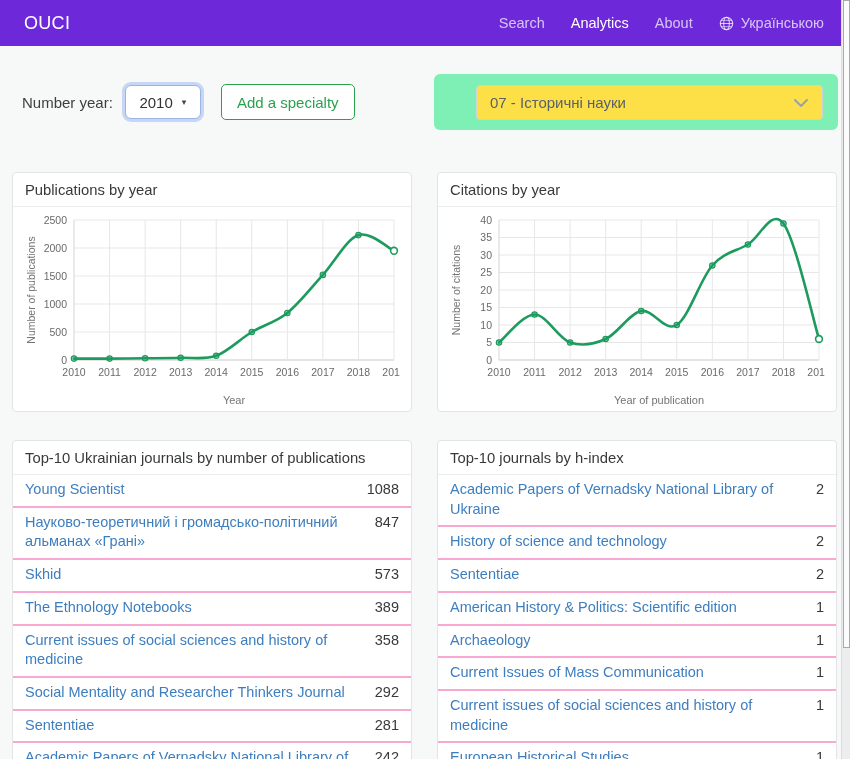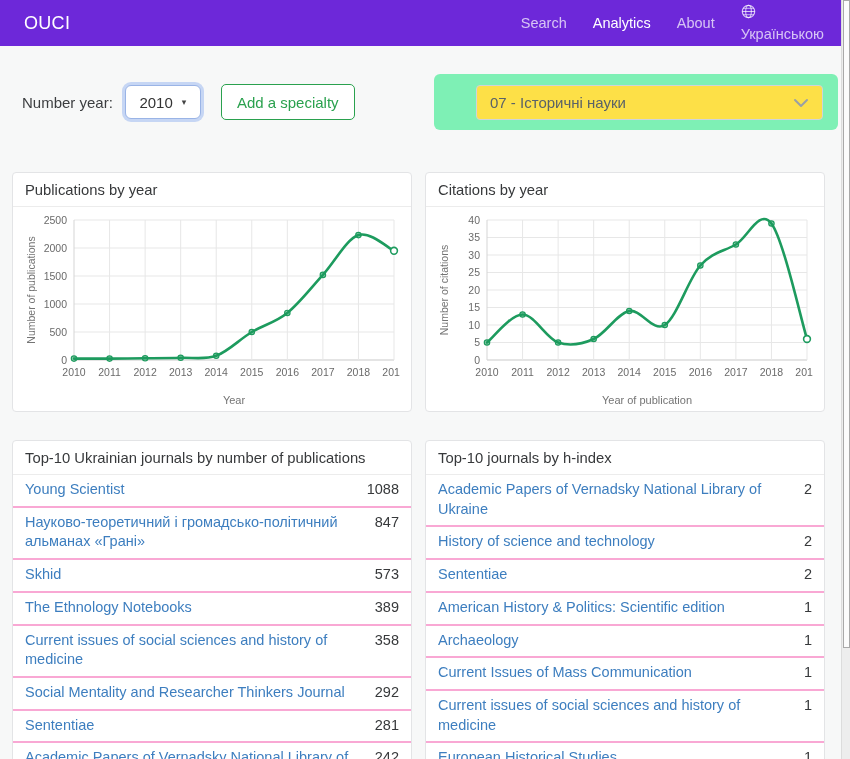--- a/index.html
+++ b/index.html
@@ -12,21 +12,21 @@
   }
   
   .topbar {
     height:46px; background:#6d28d9; display:flex; align-items:center;
     padding:0 26px 0 24px;
   }
   .brand { color:#fff; font-size:18px; text-decoration:none; letter-spacing:.3px; }
   .nav { margin-left:auto; display:flex; align-items:center; gap:26px; }
   .nav a { color:rgba(255,255,255,.72); font-size:14.5px; text-decoration:none; }
   .nav a.active { color:#fff; }
-  .lang { display:flex; gap:7px; color:rgba(255,255,255,.72); font-size:14.5px; text-decoration:none;flex-direction:column; }
+  .lang { display:flex; align-items:center; gap:7px; color:rgba(255,255,255,.72); font-size:14.5px; text-decoration:none; }
   .lang svg { display:block; }
 
   
   .controls { display:flex; align-items:center; padding:0 12px 0 22px; margin-top:28px; height:56px; }
   .start-year-label { font-size:15px; color:#3c3e40; }
   .year-select {
     margin-left:12px; width:76px; height:34px; background:#fff;
     border:1px solid #9ab4e6; border-radius:6px;
     box-shadow:0 0 0 3px rgba(130,168,238,.42);
     display:flex; align-items:center; justify-content:center; gap:9px;
@@ -42,21 +42,21 @@
     margin-left:auto; width:404px; height:56px; background:#7ef0b5;
     border-radius:6px; display:flex; align-items:center; padding:0 15px 0 42px;
   }
   .specialty-select {
     flex:1; height:35px; background:#fde047; border:1px solid #cfd4d9; border-radius:4px;
     display:flex; align-items:center; padding:0 13px; color:#5a6268; font-size:15px; cursor:pointer;
   }
   .specialty-select .sel-text { flex:1; }
 
   
-  .cards-row { display:flex; gap:13px; padding:0 12px; }
+  .cards-row { display:flex; gap:25px; padding:0 12px; }
   .charts-row { margin-top:42px; }
   .tables-row { margin-top:28px; align-items:flex-start; }
   .card { background:#fff; border:1px solid #e3e4e6; border-radius:4px; width:400px; }
   .chart-card { height:240px; }
   .card-title { padding:9px 12px 8px; font-size:14.8px; color:#37393b; border-bottom:1px solid #ececec; }
   .chart-svg { display:block; margin:3px auto 0; }
 
   
   .trow {
     display:flex; justify-content:space-between; align-items:flex-start;

